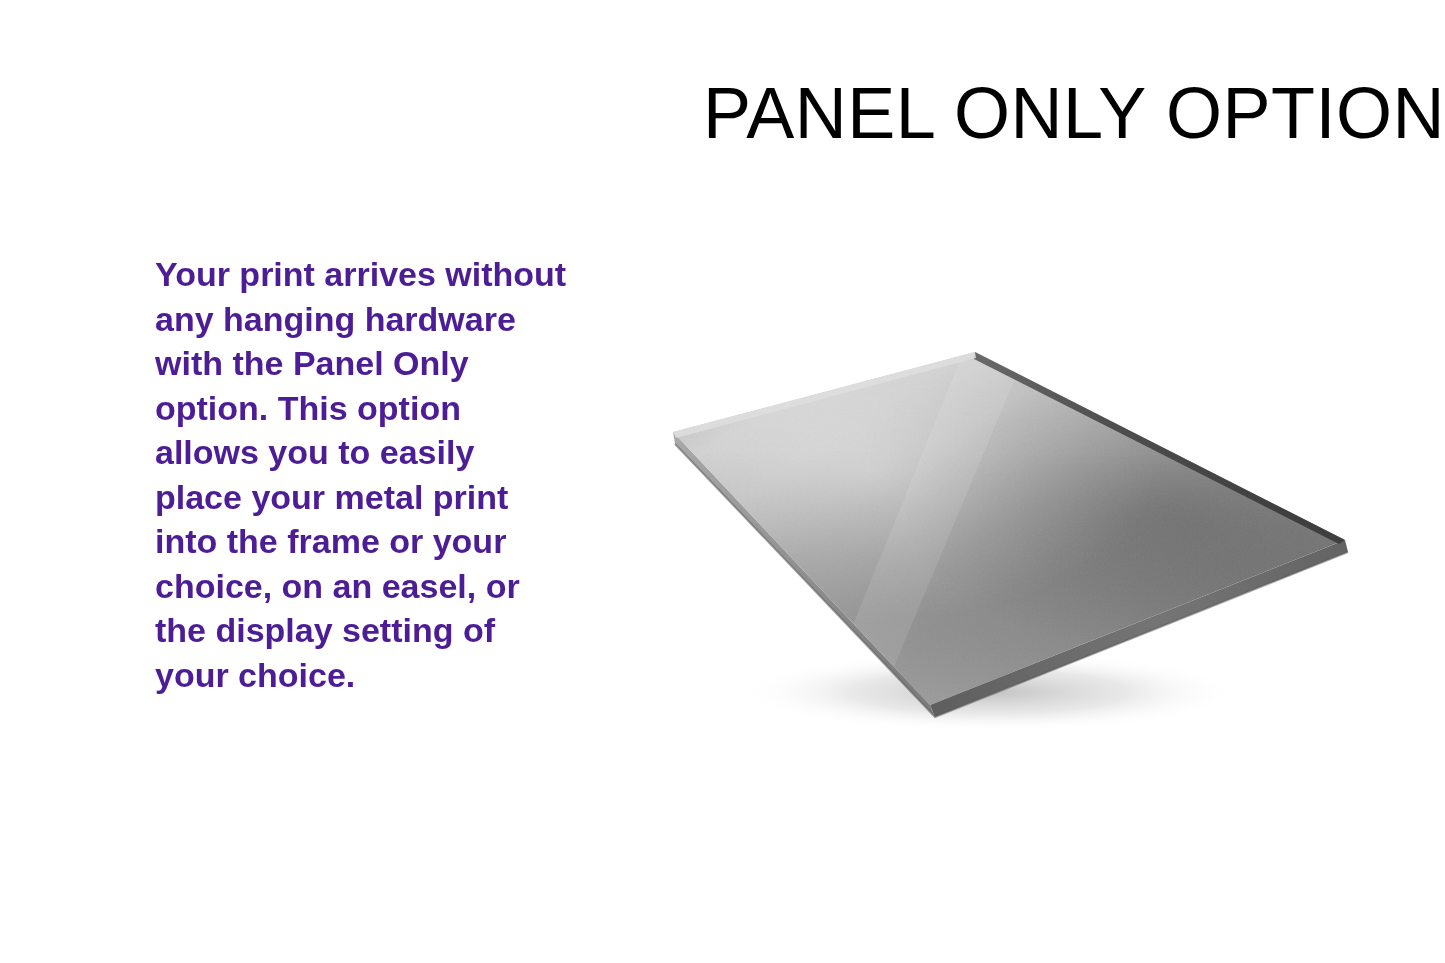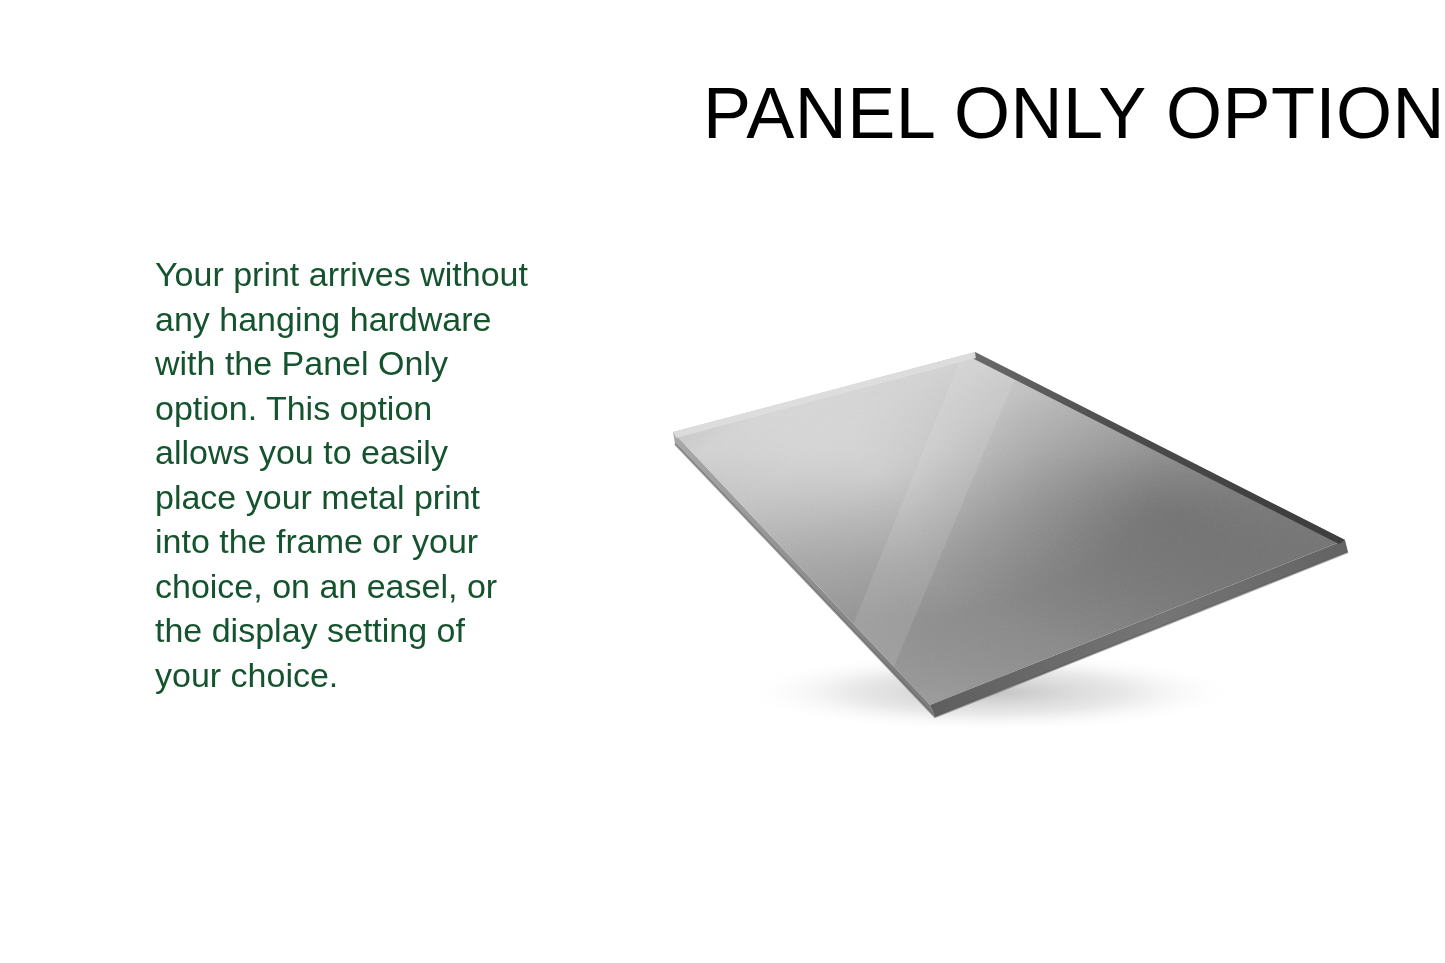--- a/index.html
+++ b/index.html
@@ -36,22 +36,22 @@
   }
 
   
   #body-copy {
     position: absolute;
     left: 155px;
     top: 252px;
     width: 430px;
     font-size: 34px;
     line-height: 44.5px;
-    font-weight: 400;
-    color: #14532d;
+    font-weight: 700;
+    color: #4c1d95;
     white-space: pre-line;
   }
 
   
   #panel-figure {
     position: absolute;
     left: 630px;
     top: 320px;
     width: 760px;
     height: 430px;

